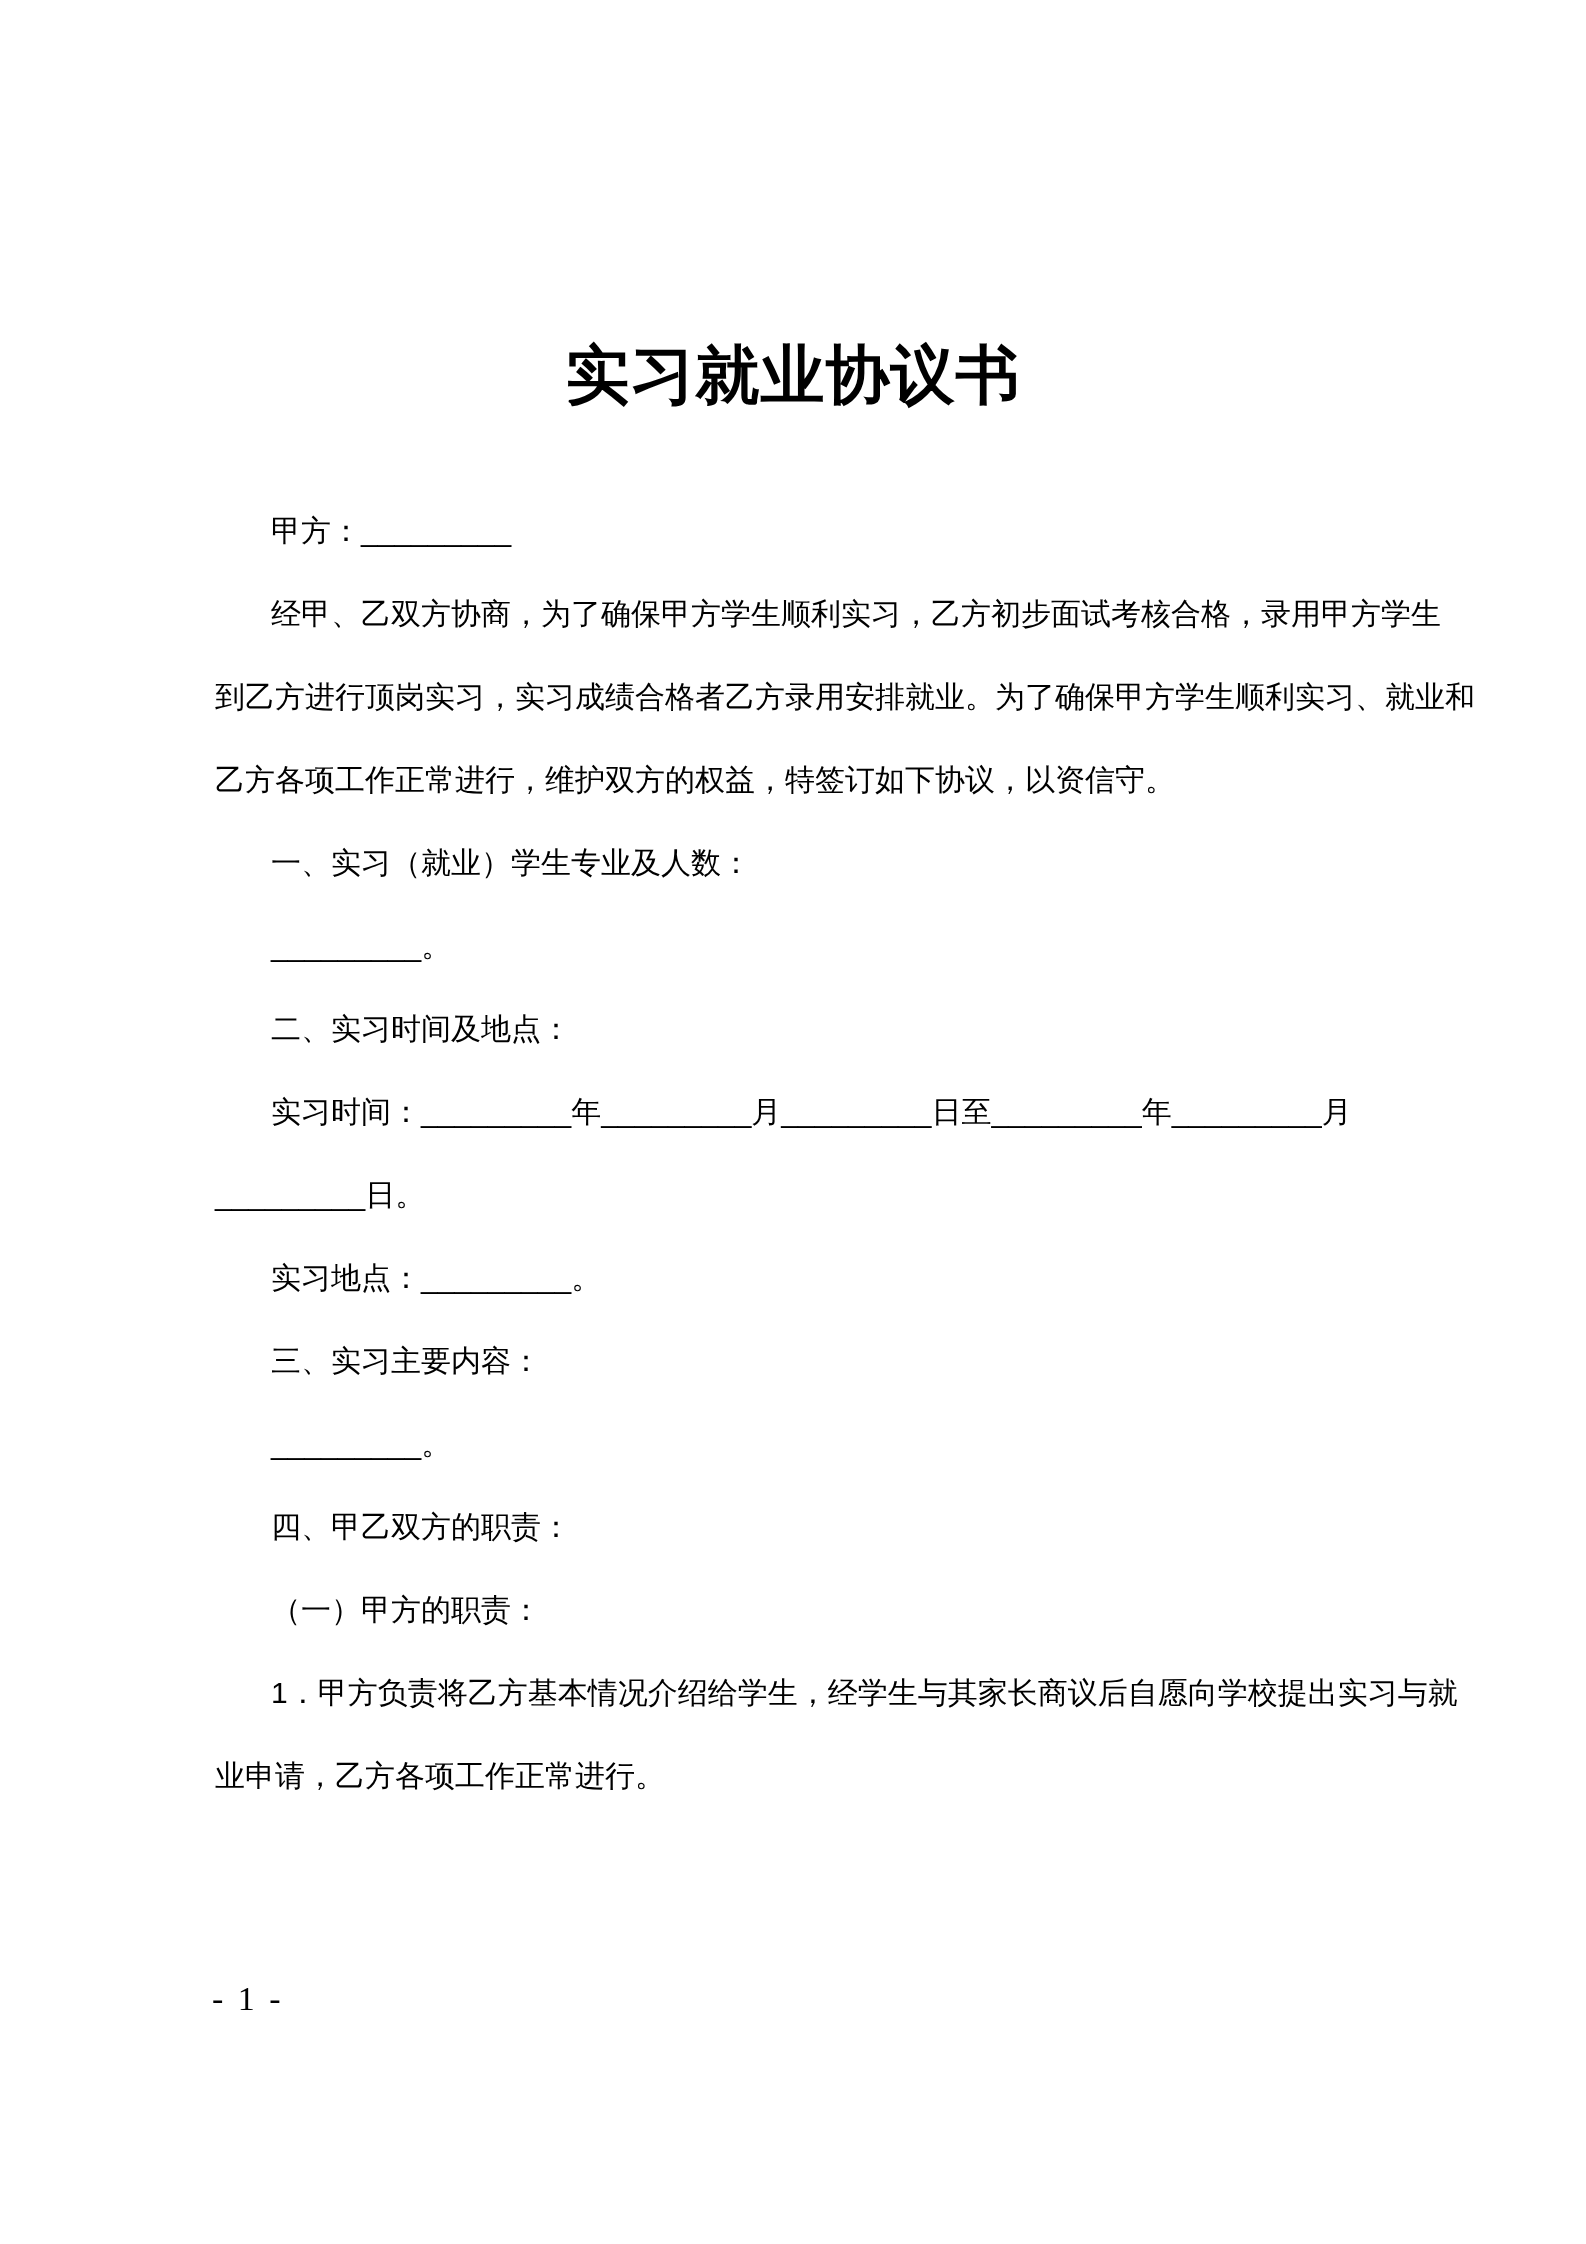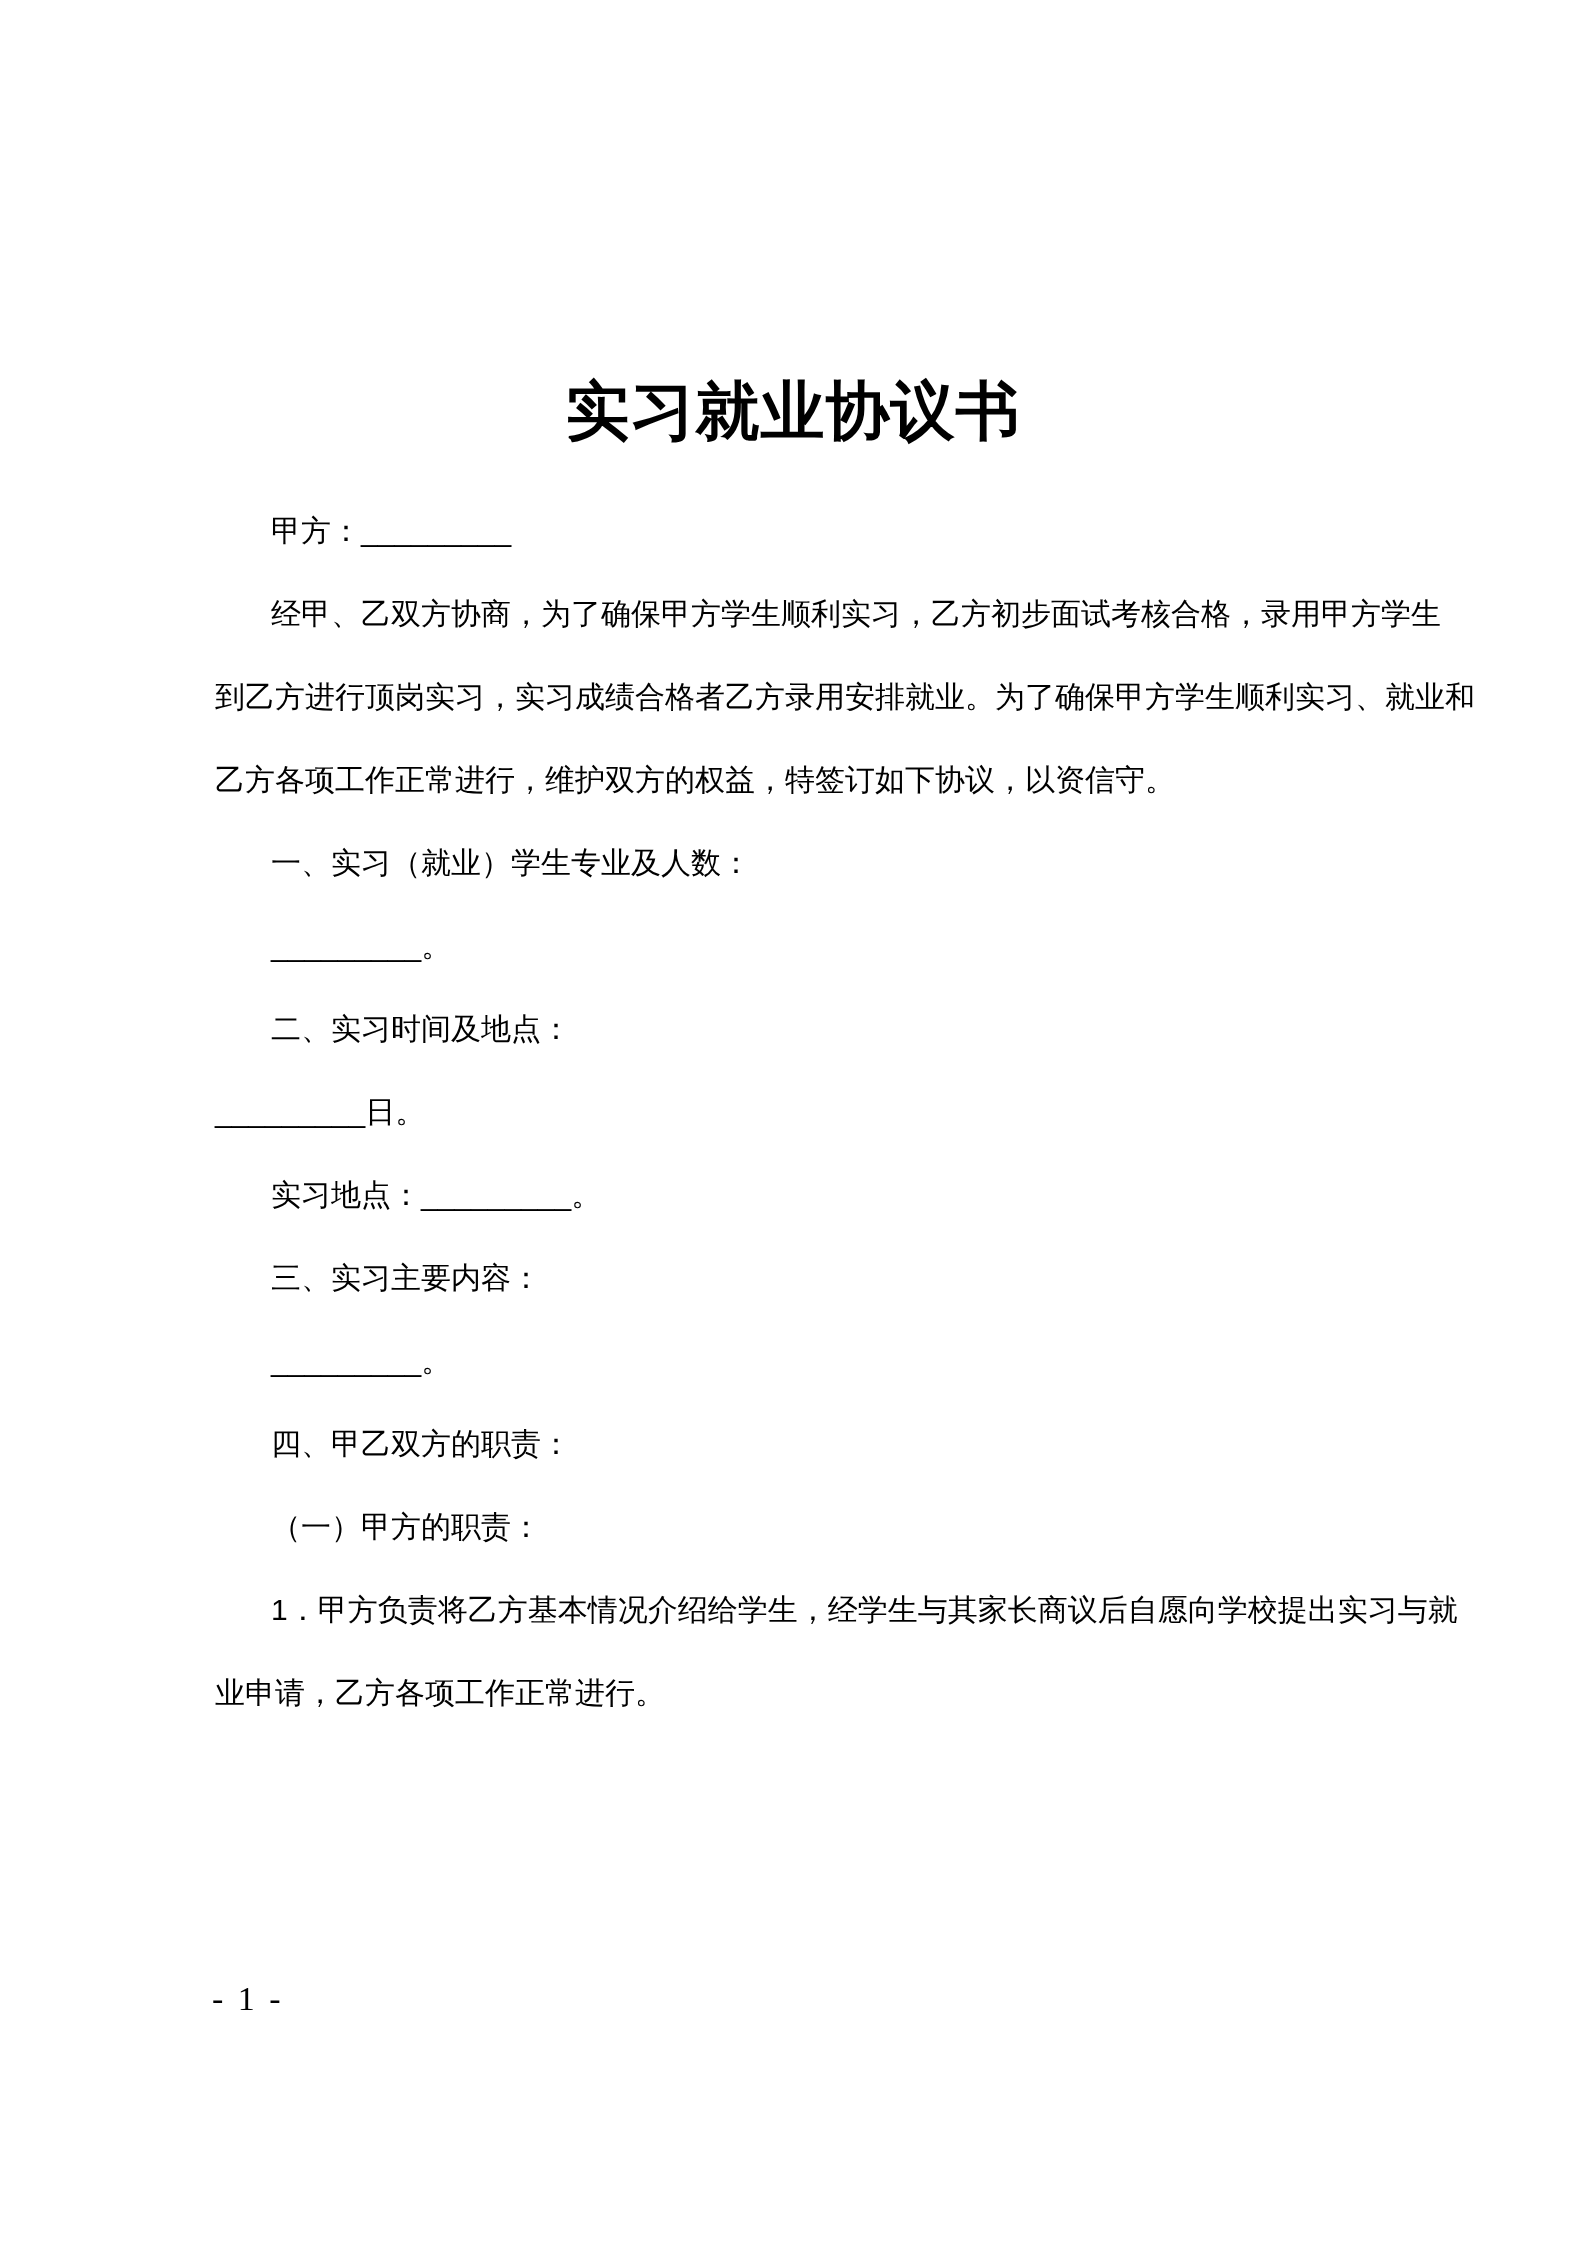--- a/index.html
+++ b/index.html
@@ -20,21 +20,20 @@
     position: absolute;
     top: 332px;
     left: 0;
     width: 1586px;
     text-align: center;
     font-size: 64px;
     font-weight: 700;
     line-height: 86px;
     letter-spacing: 1px;
     white-space: nowrap;
-    margin-top: 36px;
   }
   .doc-body {
     position: absolute;
     top: 489px;
     left: 215px;
     width: 1185px;
   }
   .line {
     height: 83px;
     line-height: 83px;
@@ -64,20 +63,21 @@
   <div class="doc-title">实习就业协议书</div>
 
   <div class="doc-body">
       <div class="line indent">甲方：_________</div>
       <div class="line indent">经甲、乙双方协商，为了确保甲方学生顺利实习，乙方初步面试考核合格，录用甲方学生</div>
       <div class="line">到乙方进行顶岗实习，实习成绩合格者乙方录用安排就业。为了确保甲方学生顺利实习、就业和</div>
       <div class="line">乙方各项工作正常进行，维护双方的权益，特签订如下协议，以资信守。</div>
       <div class="line indent">一、实习（就业）学生专业及人数：</div>
       <div class="line indent">_________。</div>
       <div class="line indent">二、实习时间及地点：</div>
+      <div class="line indent">实习时间：_________年_________月_________日至_________年_________月</div>
       <div class="line">_________日。</div>
       <div class="line indent">实习地点：_________。</div>
       <div class="line indent">三、实习主要内容：</div>
       <div class="line indent">_________。</div>
       <div class="line indent">四、甲乙双方的职责：</div>
       <div class="line indent">（一）甲方的职责：</div>
       <div class="line indent">1．甲方负责将乙方基本情况介绍给学生，经学生与其家长商议后自愿向学校提出实习与就</div>
       <div class="line">业申请，乙方各项工作正常进行。</div>
     </div>
 

